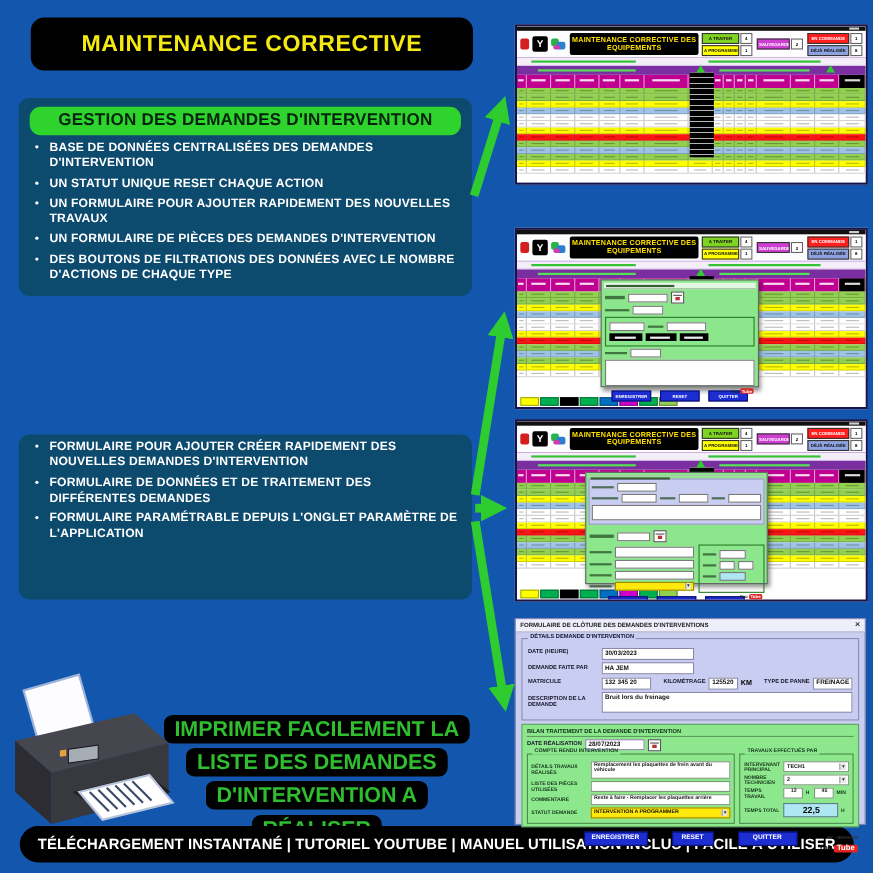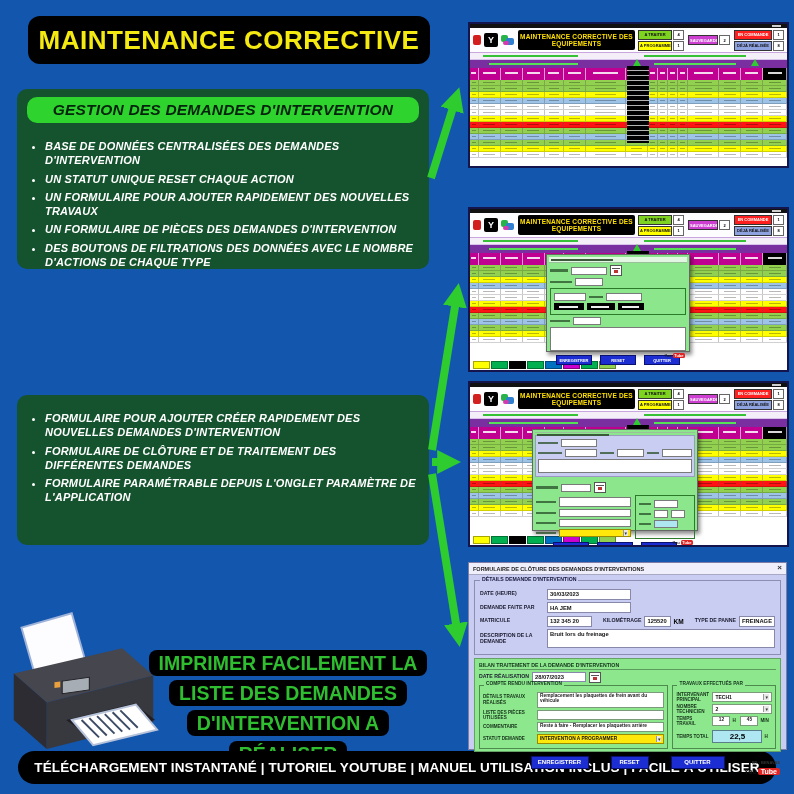--- a/index.html
+++ b/index.html
@@ -1,27 +1,27 @@
 <!DOCTYPE html>
 <html><head>
 <meta charset="utf-8">
 <style>
   html,body{margin:0;padding:0;background:#1356ad;}
   .stage{position:relative;width:794px;height:794px;background:#1356ad;overflow:hidden;
          font-family:"Liberation Sans","DejaVu Sans",sans-serif;}
   
   .tbox{position:absolute;left:28px;top:16px;width:402px;height:48px;background:#000;border-radius:12px;
         display:flex;align-items:center;justify-content:center;}
-  .tbox span{color:#f5e912;font-size:26px;font-weight:800;letter-spacing:.5px;}
-  .fbox{position:absolute;left:17px;width:412px;background:#14532d;border-radius:10px;font-style:italic;}
+  .tbox span{color:#f5e912;font-size:21px;font-weight:800;letter-spacing:.5px;}
+  .fbox{position:absolute;left:17px;width:412px;background:#0c4a6e;border-radius:10px;}
   #fbox1{top:89px;height:180px;}
   #fbox2{top:395px;height:150px;}
   .pill{margin:8px 10px 2px;background:#2ed32e;border-radius:10px;text-align:center;
         font-size:15.5px;font-weight:800;color:#04230c;padding:4px 2px;letter-spacing:.2px;}
-  ul.bullets{margin:16px 0 0;padding:0 12px 0 28px;}
+  ul.bullets{margin:4px 0 0;padding:0 12px 0 28px;}
   ul.bullets li{color:#fff;font-size:11px;font-weight:bold;margin:4px 0;line-height:1.3;letter-spacing:.2px;}
   ul.bullets li::marker{color:#fff;}
   .callout{position:absolute;left:138px;top:648px;width:300px;text-align:center;
            font-size:19.5px;font-weight:800;color:#2fbe2f;line-height:1.55;}
   .callout span{background:#000;padding:2px 10px;border-radius:8px;
                 -webkit-box-decoration-break:clone;box-decoration-break:clone;}
   .footerbar{position:absolute;left:18px;top:751px;width:758px;height:33px;background:#000;border-radius:17px;
              display:flex;align-items:center;justify-content:center;}
   .footerbar span{color:#fff;font-size:13.5px;font-weight:bold;letter-spacing:.1px;}
   .printer{position:absolute;left:6px;top:610px;width:155px;height:158px;}
@@ -164,21 +164,21 @@
         <li class="bullet">UN STATUT UNIQUE RESET CHAQUE ACTION</li>
         <li class="bullet">UN FORMULAIRE POUR AJOUTER RAPIDEMENT DES NOUVELLES TRAVAUX</li>
         <li class="bullet">UN FORMULAIRE DE PIÈCES DES DEMANDES D'INTERVENTION</li>
         <li class="bullet">DES BOUTONS DE FILTRATIONS DES DONNÉES AVEC LE NOMBRE D'ACTIONS DE CHAQUE TYPE</li>
     </ul>
   </div>
 
   <div class="fbox" id="fbox2">
     <ul class="bullets">
       <li class="bullet">FORMULAIRE POUR AJOUTER CRÉER RAPIDEMENT DES NOUVELLES DEMANDES D'INTERVENTION</li>
-        <li class="bullet">FORMULAIRE DE CLÔTURE ET DE TRAITEMENT DES DIFFÉRENTES DEMANDES</li>
+        <li class="bullet">FORMULAIRE DE DONNÉES ET DE TRAITEMENT DES DIFFÉRENTES DEMANDES</li>
         <li class="bullet">FORMULAIRE PARAMÉTRABLE DEPUIS L'ONGLET PARAMÈTRE DE L'APPLICATION</li>
     </ul>
   </div>
 
   <svg class="printer" viewBox="0 0 160 160">
     <rect x="24" y="8" width="54" height="66" fill="#fdfdff" stroke="#9fb3d9" stroke-width="2" transform="rotate(-16 51 41)"></rect>
     <polygon points="8,64 120,38 152,66 42,94" fill="#46464e"></polygon>
     <polygon points="8,64 42,94 42,142 8,112" fill="#2c2c32"></polygon>
     <polygon points="42,94 152,66 152,114 42,142" fill="#38383f"></polygon>
     <rect x="58" y="80" width="28" height="13" fill="#a7adb5" transform="skewY(-8)" stroke="#1c1c20"></rect>

